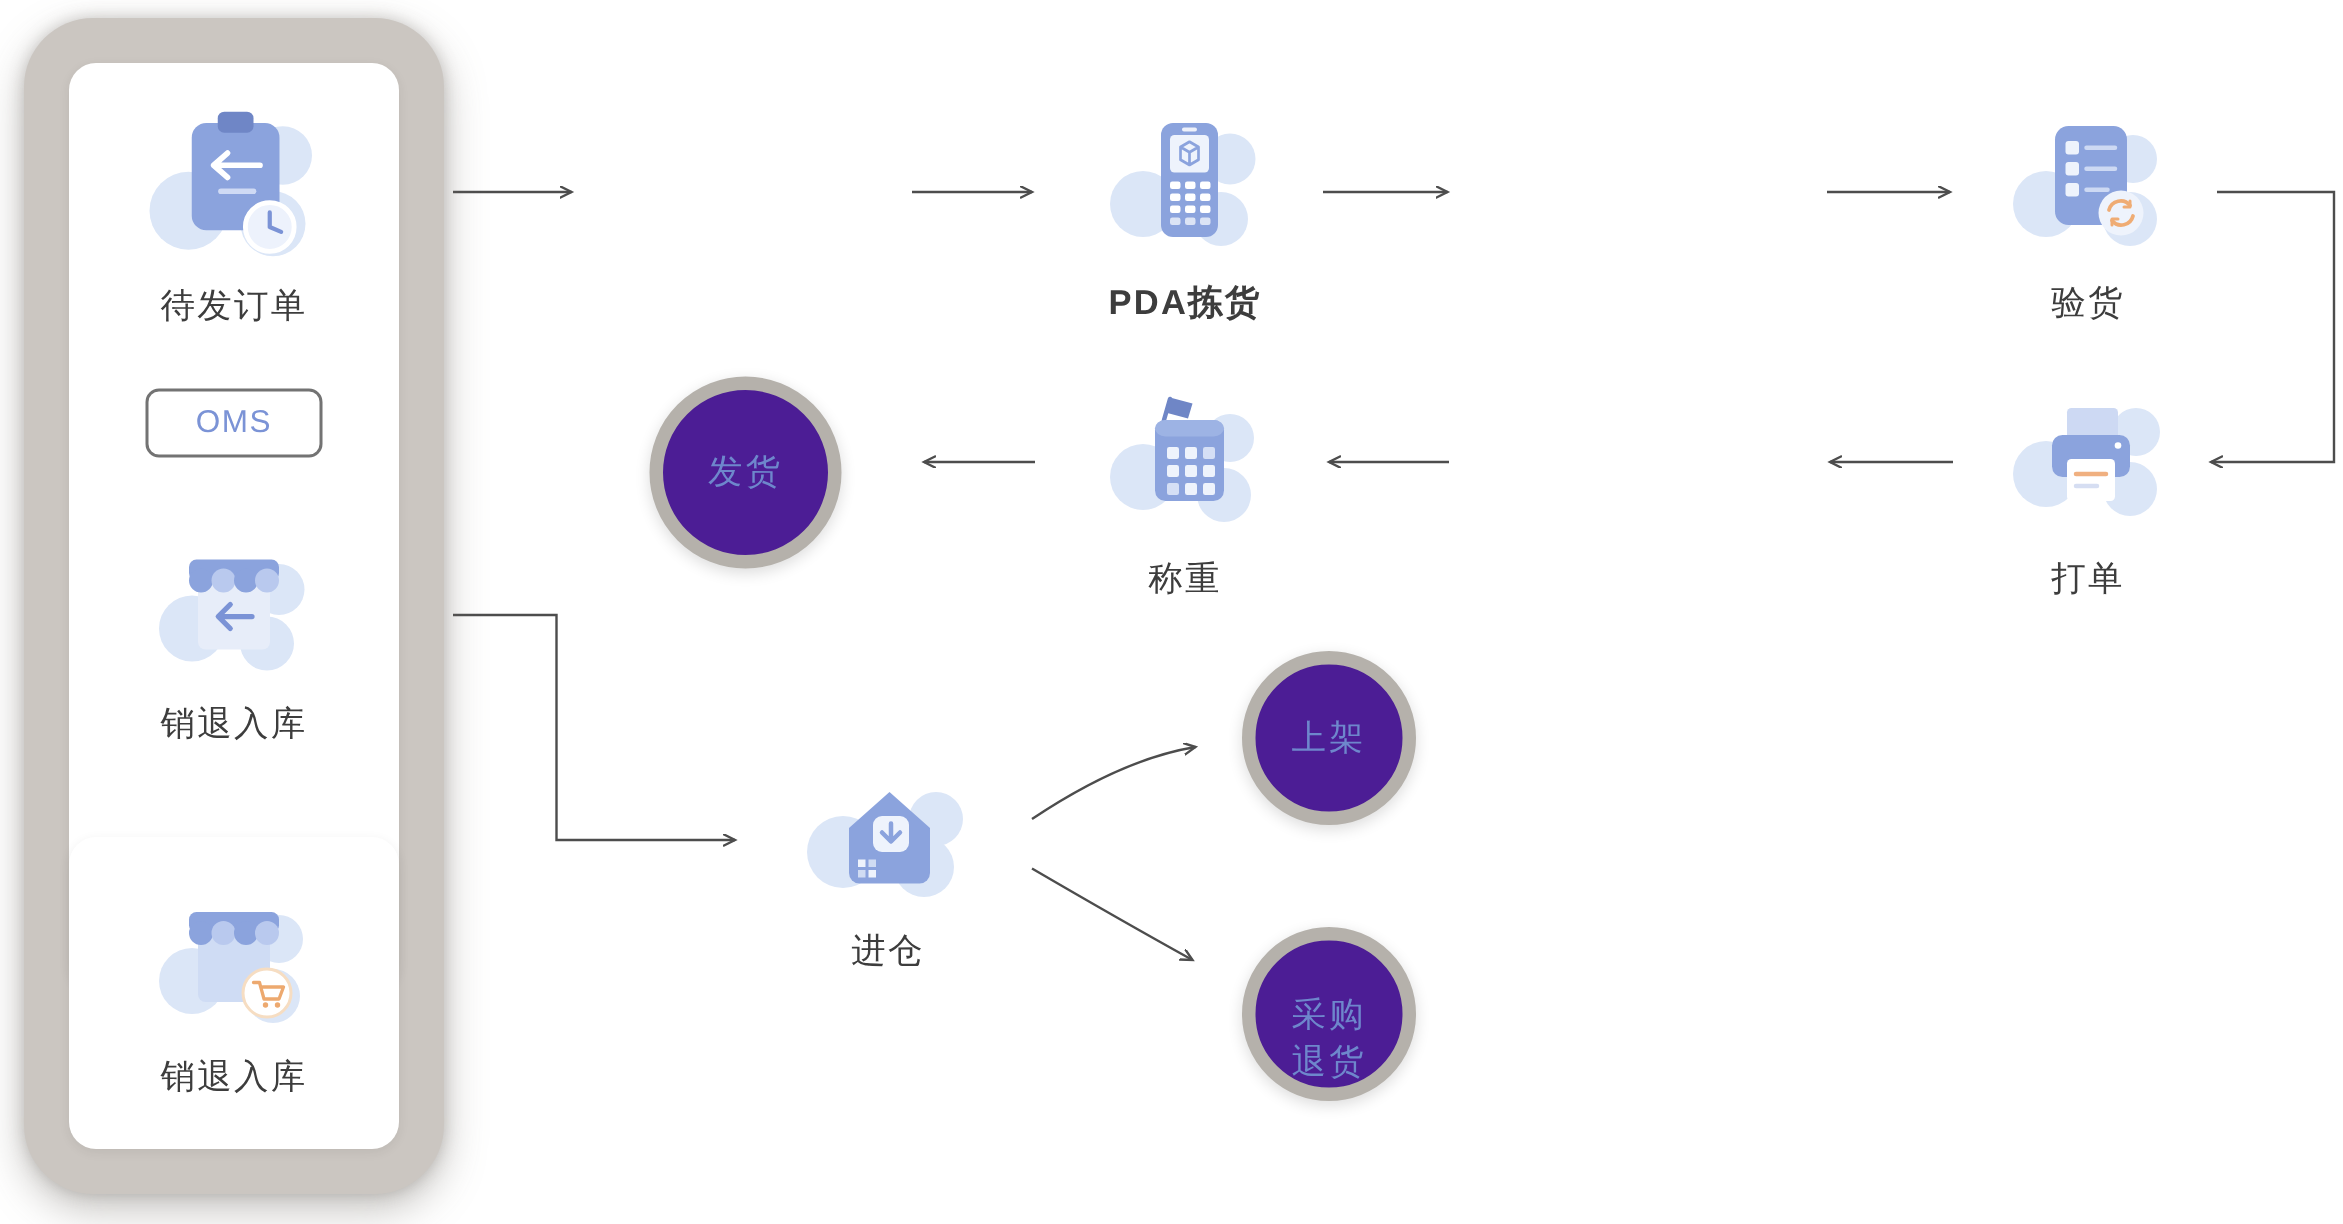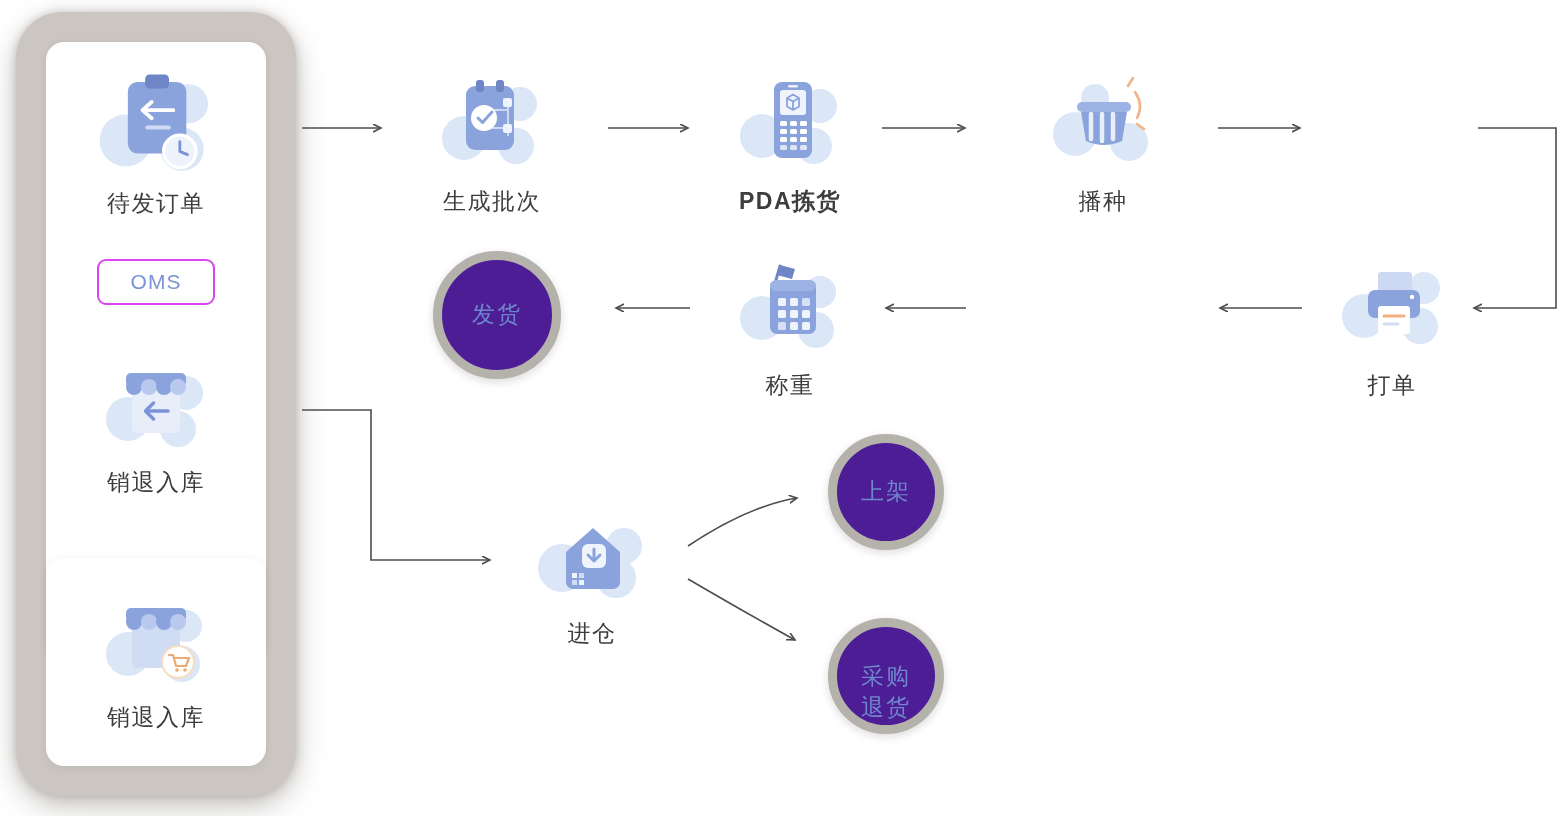--- a/index.html
+++ b/index.html
@@ -18,21 +18,21 @@
     position:absolute; left:30px; right:30px; background:#ffffff; border-radius:18px;
     display:flex; flex-direction:column; align-items:center;
     box-shadow:0 2px 8px rgba(0,0,0,.07);
   }
   .card-top { top:30px; height:618px; }
   .card-bottom { top:546px; height:208px; }
 
   .panel-label { font-size:23px; color:#3d3d3d; letter-spacing:1.5px; margin-top:2px; }
   .oms-badge {
     margin-top:40px; width:118px; height:46px;
-    border:2px solid #d946ef; border-radius:9px;
+    border:2px solid #737373; border-radius:9px;
     color:#7b93d6; font-size:21px; letter-spacing:1px;
     display:flex; align-items:center; justify-content:center; background:#fff;
   }
 
   
   .node { position:absolute; width:160px; display:flex; flex-direction:column; align-items:center; }
   .node-label { margin-top:4px; font-size:23px; color:#3d3d3d; letter-spacing:1.5px; white-space:nowrap; }
 
   .circle-node {
     position:absolute; background:#4c1d95;
@@ -121,38 +121,20 @@
         <circle cx="82" cy="42" r="8" fill="#b9c9ee"></circle>
         <circle cx="82" cy="82" r="16" fill="#ffffff" stroke="#f6ddc2" stroke-width="2"></circle>
         <path d="M73,75 h4 l3,11 h10 l3,-8 h-14" stroke="#eda96f" stroke-width="2.2" fill="none" stroke-linecap="round" stroke-linejoin="round"></path>
         <circle cx="81" cy="90" r="1.8" fill="#eda96f"></circle>
         <circle cx="89" cy="90" r="1.8" fill="#eda96f"></circle>
       </svg>
       <div class="panel-label">销退入库</div>
     </div>
   </div>
 
-  <div class="node" style="left:412px; top:62px;">
-    <svg width="120" height="120" viewBox="0 0 120 120">
-      <g fill="#dbe6f7">
-          <circle cx="32" cy="76" r="22"></circle>
-          <circle cx="88" cy="42" r="17"></circle>
-          <circle cx="84" cy="84" r="18"></circle>
-        </g>
-      <rect x="34" y="24" width="48" height="64" rx="9" fill="#8ba3dd"></rect>
-      <rect x="44" y="18" width="8" height="12" rx="3" fill="#6f86c6"></rect>
-      <rect x="64" y="18" width="8" height="12" rx="3" fill="#6f86c6"></rect>
-      <path d="M60,48 h16 M60,66 h16 M76,40 v34" stroke="#cdd9f3" stroke-width="2"></path>
-      <circle cx="52" cy="56" r="13" fill="#ffffff"></circle>
-      <path d="M46,56 l4.5,4.5 L60,50" stroke="#8ba3dd" stroke-width="3" fill="none" stroke-linecap="round" stroke-linejoin="round"></path>
-      <rect x="71" y="36" width="9" height="9" rx="2" fill="#eef3fc"></rect>
-      <rect x="71" y="62" width="9" height="9" rx="2" fill="#eef3fc"></rect>
-    </svg>
-    <div class="node-label">生成批次</div>
-  </div>
 
   <div class="node" style="left:710px; top:62px;font-weight:bold;">
     <svg width="120" height="120" viewBox="0 0 120 120">
       <g fill="#dbe6f7">
           <circle cx="32" cy="74" r="22"></circle>
           <circle cx="90" cy="44" r="17"></circle>
           <circle cx="84" cy="84" r="18"></circle>
         </g>
       <rect x="44" y="20" width="38" height="76" rx="8" fill="#8ba3dd"></rect>
       <rect x="58" y="23" width="10" height="2.6" rx="1.3" fill="#ffffff" opacity=".85"></rect>
@@ -169,37 +151,41 @@
           <rect x="60" y="75" width="7" height="5" rx="1.5"></rect>
           <rect x="70" y="75" width="7" height="5" rx="1.5"></rect>
         <rect x="50" y="83" width="7" height="5" rx="1.5" opacity=".7"></rect>
           <rect x="60" y="83" width="7" height="5" rx="1.5" opacity=".7"></rect>
           <rect x="70" y="83" width="7" height="5" rx="1.5" opacity=".7"></rect>
       </g>
     </svg>
     <div class="node-label">PDA拣货</div>
   </div>
 
-  <div class="node" style="left:1023px; top:62px;">
-    <svg width="120" height="120" viewBox="0 0 120 120">
-      <g fill="#dbe6f7">
-          <circle cx="32" cy="72" r="22"></circle>
-          <circle cx="86" cy="80" r="19"></circle>
-          <circle cx="52" cy="36" r="14"></circle>
-        </g>
-      <rect x="34" y="40" width="54" height="10" rx="5" fill="#9db3e4"></rect>
-      <path d="M38,50 h46 l-5,29 q-18,8 -36,0 z" fill="#8ba3dd"></path>
-      <path d="M48,52 v25 M59,52 v27 M70,52 v25" stroke="#e7edf9" stroke-width="4.5" stroke-linecap="round"></path>
-      <path d="M92,30 q9,13 2,26" stroke="#f2b488" stroke-width="2.6" fill="none" stroke-linecap="round"></path>
-      <path d="M85,24 l5,-8" stroke="#f2b488" stroke-width="2.6" stroke-linecap="round"></path>
-      <path d="M94,62 l7,5" stroke="#f2b488" stroke-width="2.6" stroke-linecap="round"></path>
-    </svg>
-    <div class="node-label">播种</div>
-  </div>
-
+
+  <div class="node" style="left:1312px; top:62px;">
+    <svg width="120" height="120" viewBox="0 0 120 120">
+      <g fill="#dbe6f7">
+          <circle cx="32" cy="74" r="22"></circle>
+          <circle cx="90" cy="44" r="16"></circle>
+          <circle cx="88" cy="84" r="18"></circle>
+        </g>
+      <rect x="38" y="22" width="48" height="66" rx="9" fill="#8ba3dd"></rect>
+      <g fill="#eef3fc">
+        <rect x="45" y="32" width="9" height="9" rx="2"></rect>
+          <rect x="45" y="46" width="9" height="9" rx="2"></rect>
+          <rect x="45" y="60" width="9" height="9" rx="2"></rect>
+      </g>
+      <path d="M59,36.5 h19 M59,50.5 h19 M59,64.5 h14" stroke="#cdd9f3" stroke-width="3" stroke-linecap="round"></path>
+      <circle cx="82" cy="80" r="15" fill="#eef3fc"></circle>
+      <path d="M74,78 a8,8 0 0 1 14,-3 M90,82 a8,8 0 0 1 -14,3" stroke="#efac74" stroke-width="2.5" fill="none" stroke-linecap="round"></path>
+      <path d="M88,72 v4 h-4 M76,88 v-4 h4" stroke="#efac74" stroke-width="2" fill="none" stroke-linecap="round" stroke-linejoin="round"></path>
+    </svg>
+    <div class="node-label">验货</div>
+  </div>
 
   <div class="circle-node" style="left:433px; top:251px; width:128px; height:128px;">
     <span>发货</span>
   </div>
 
   <div class="node" style="left:710px; top:246px;">
     <svg width="120" height="120" viewBox="0 0 120 120">
       <g fill="#dbe6f7">
           <circle cx="32" cy="72" r="22"></circle>
           <circle cx="90" cy="46" r="16"></circle>

